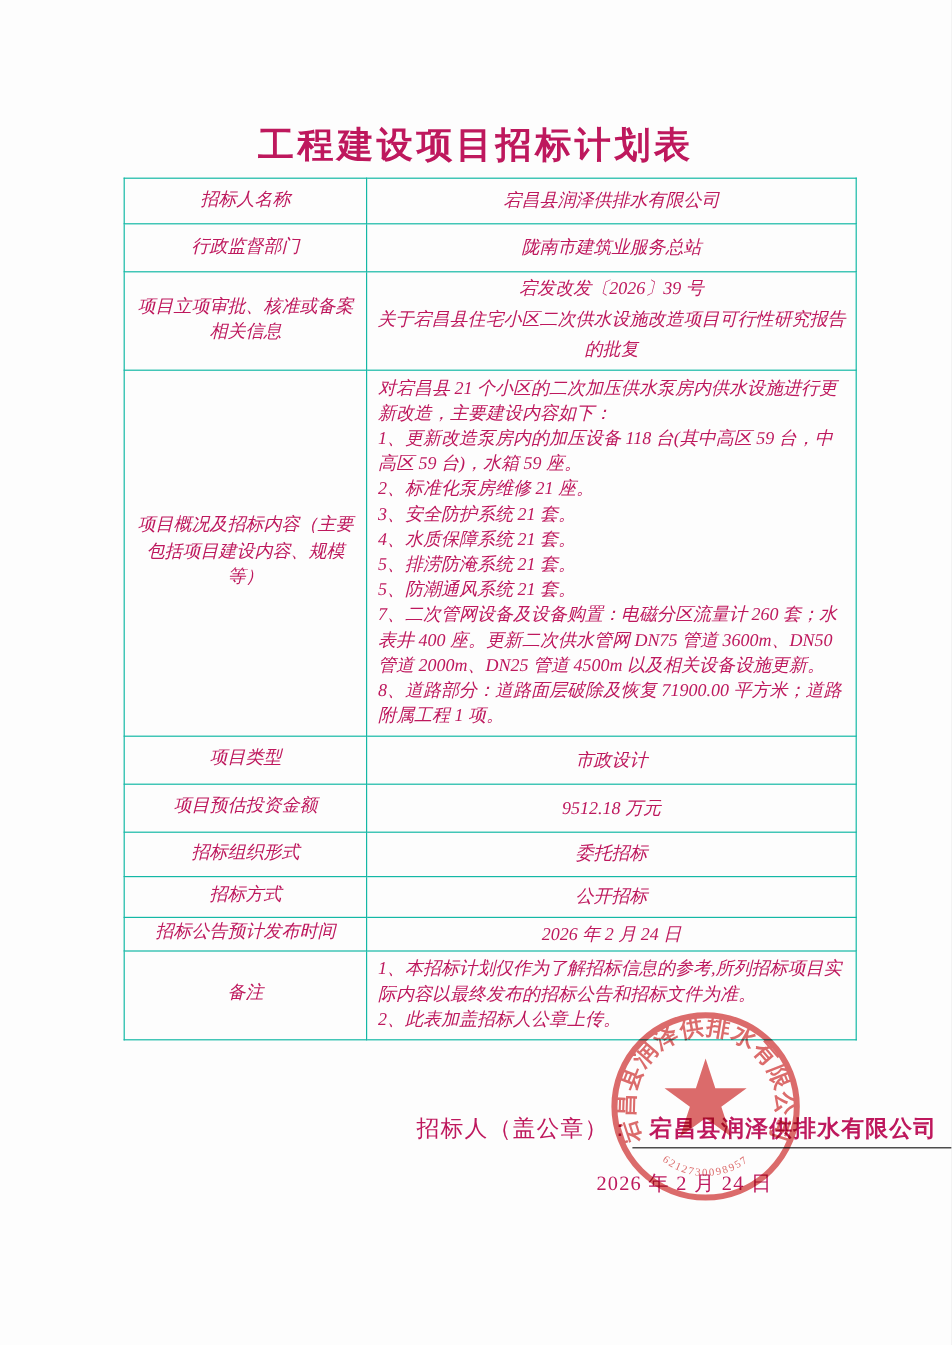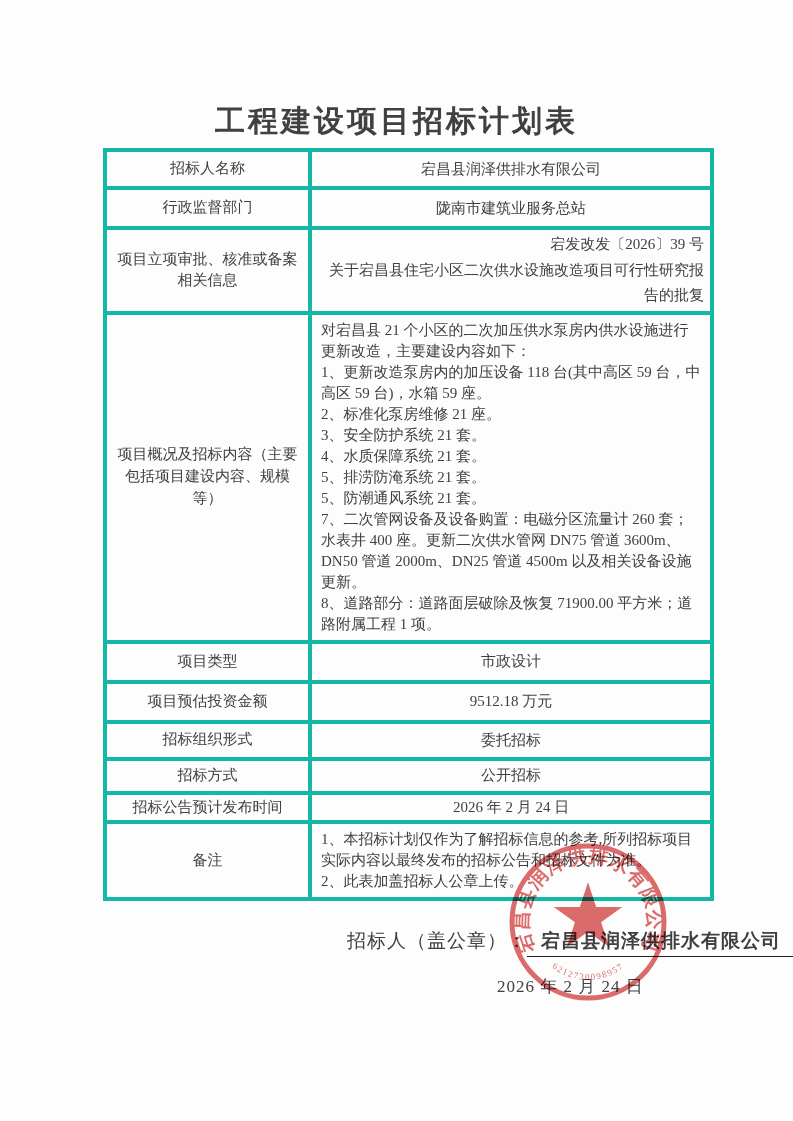--- a/index.html
+++ b/index.html
@@ -3,55 +3,56 @@
 <meta charset="utf-8">
 <style>
   html,body{margin:0;padding:0;background:#e9e9e9;}
   .page{
     position:relative;
     width:793px;height:1121px;
     margin:0 auto;
     background:#fdfdfd;
     overflow:hidden;
     font-family:"Liberation Serif","DejaVu Serif",serif;
-    color:#404040;
+    color:#be185d;
   }
   .doc-title{
     position:absolute;top:101px;left:0;width:100%;
     text-align:center;
     font-size:30px;font-weight:bold;letter-spacing:3px;
     margin:0;
   }
   table.main{
     position:absolute;left:103px;top:148px;
     width:611px;
     border-collapse:collapse;
     table-layout:fixed;
   }
   table.main td{
-    border:4px solid #14b8a6;
+    border:1px solid #14b8a6;
     font-size:15px;
     padding:2px 6px;
     vertical-align:middle;
     overflow:hidden;
+    font-style:italic;
   }
   td.lbl{
     width:189px;
     text-align:center;
     line-height:1.45;
     padding:2px 12px;
   }
   td.val{ text-align:center; }
   td.val.multi{
     text-align:left;
     padding:5px 8px 5px 9px;
     font-size:15px;
     line-height:21px;
   }
-  td.val.centerlines{ text-align:right; line-height:1.7; }
+  td.val.centerlines{ text-align:center; line-height:1.7; }
   tr.r1{height:38px} tr.r2{height:42px} tr.r3{height:40px}
   tr.r4{height:54px} tr.r5{height:296px}
   tr.r6{height:40px} tr.r7{height:40px} tr.r8{height:37px}
   tr.r9{height:34px} tr.r10{height:28px} tr.r11{height:26px}
   tr.r12{height:70px}
   .sig-row{
     position:absolute;left:347px;top:928px;
     font-size:19px;letter-spacing:1px;
     white-space:nowrap;
   }

